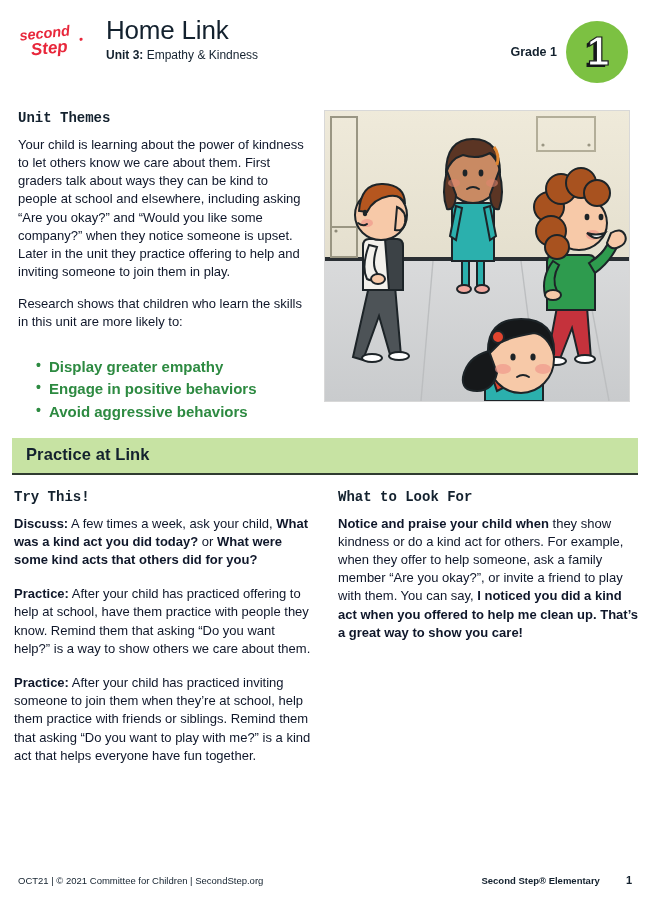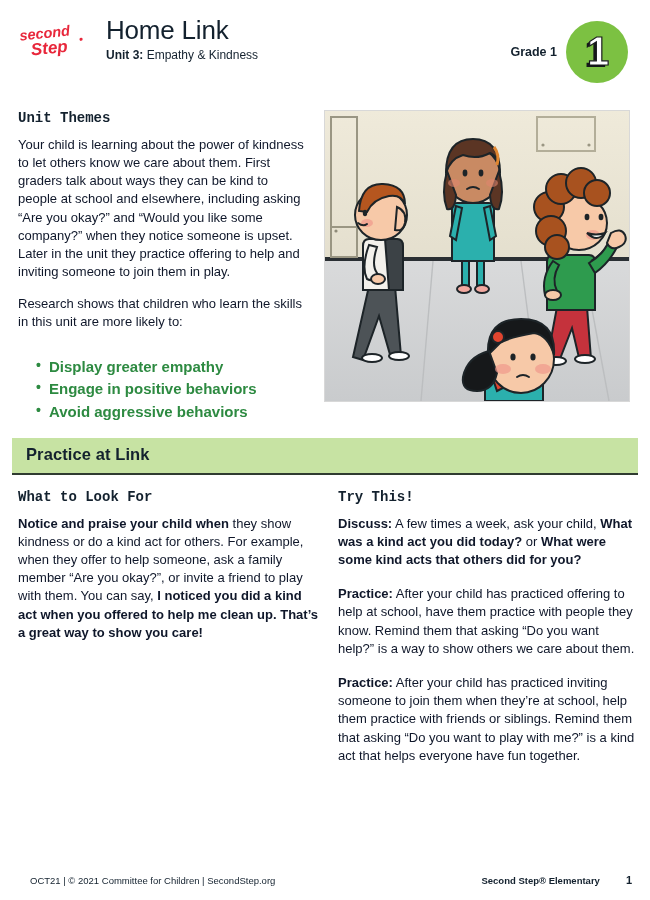--- a/index.html
+++ b/index.html
@@ -186,21 +186,21 @@
     padding-left: 6px;
   }
   .col-practice.right { padding-left: 2px; }
 
   p.body.tight { margin-bottom: 11px; }
   p.body b { font-weight: bold; }
 
   
   .footer {
     position: absolute;
-    left: 12px;
+    left: 0;
     right: 0;
     bottom: 14px;
     padding: 0 18px;
     display: flex;
     align-items: baseline;
     justify-content: space-between;
     font-size: 9.5px;
     color: #13212e;
   }
 
@@ -372,33 +372,33 @@
       </svg>
     </div>
   </div>
 
   <div class="section-bar" style="margin-top:14px">
     <h2>Practice at Link</h2>
   </div>
 
   <div class="sec-practice">
 
+    <div class="col-practice right">
+      <h3 class="sub">Try This!</h3>
+
+      <p class="body tight"><b>Discuss:</b><span> A few times a week, ask your child, </span><b>What was a kind act you did today?</b><span> or </span><b>What were some kind acts that others did for you?</b></p>
+
+      <p class="body tight" style="margin-top:16px"><b>Practice:</b><span> After your child has practiced offering to help at school, have them practice with people they know. Remind them that asking “Do you want help?” is a way to show others we care about them.</span></p>
+
+      <p class="body tight" style="margin-top:16px"><b>Practice:</b><span> After your child has practiced inviting someone to join them when they’re at school, help them practice with friends or siblings. Remind them that asking “Do you want to play with me?” is a kind act that helps everyone have fun together.</span></p>
+    </div>
+
     <div class="col-practice">
       <h3 class="sub">What to Look For</h3>
       <p class="body"><b>Notice and praise your child when</b><span> they show kindness or do a kind act for others. For example, when they offer to help someone, ask a family member “Are you okay?”, or invite a friend to play with them. You can say, </span><b>I noticed you did a kind act when you offered to help me clean up. That’s a great way to show you care!</b></p>
-    </div>
-
-    <div class="col-practice right">
-      <h3 class="sub">Try This!</h3>
-
-      <p class="body tight"><b>Discuss:</b><span> A few times a week, ask your child, </span><b>What was a kind act you did today?</b><span> or </span><b>What were some kind acts that others did for you?</b></p>
-
-      <p class="body tight" style="margin-top:16px"><b>Practice:</b><span> After your child has practiced offering to help at school, have them practice with people they know. Remind them that asking “Do you want help?” is a way to show others we care about them.</span></p>
-
-      <p class="body tight" style="margin-top:16px"><b>Practice:</b><span> After your child has practiced inviting someone to join them when they’re at school, help them practice with friends or siblings. Remind them that asking “Do you want to play with me?” is a kind act that helps everyone have fun together.</span></p>
     </div>
   </div>
 
   <div class="footer">
     <div class="footer-left">OCT21 | © 2021 Committee for Children | SecondStep.org</div>
     <div class="footer-right">
       <span class="footer-brand">Second Step® Elementary</span>
       <span class="footer-page">1</span>
     </div>
   </div>

